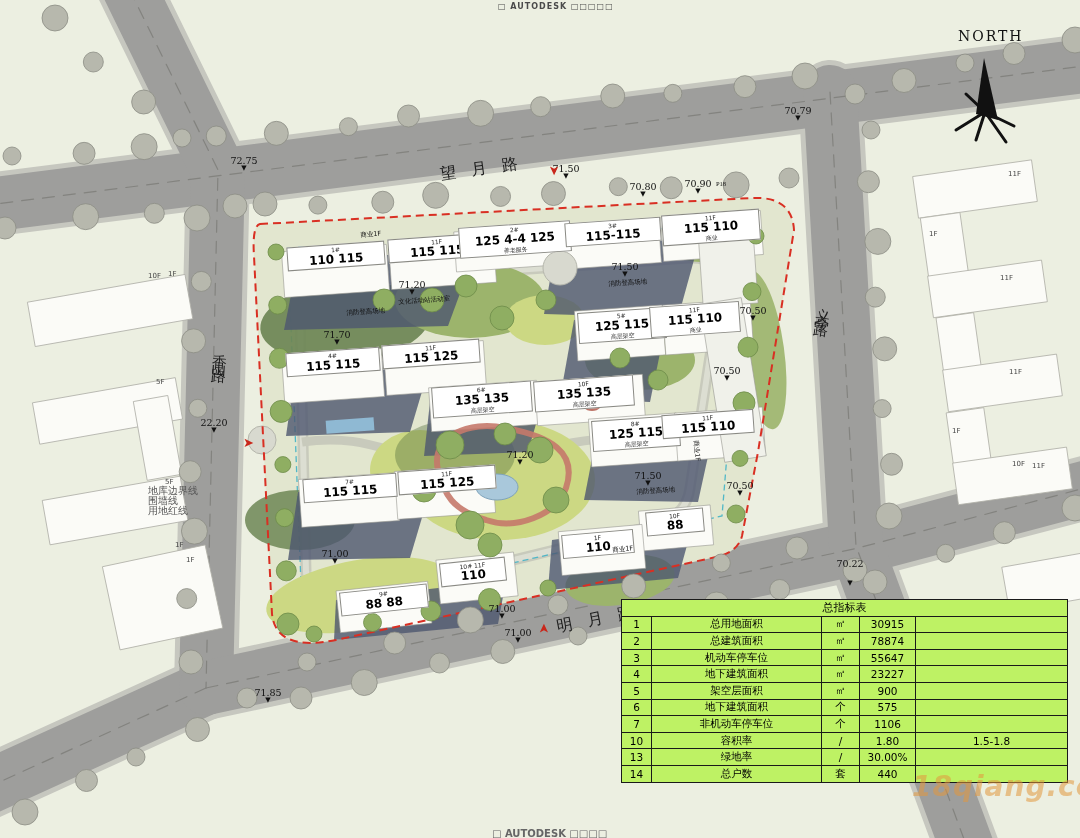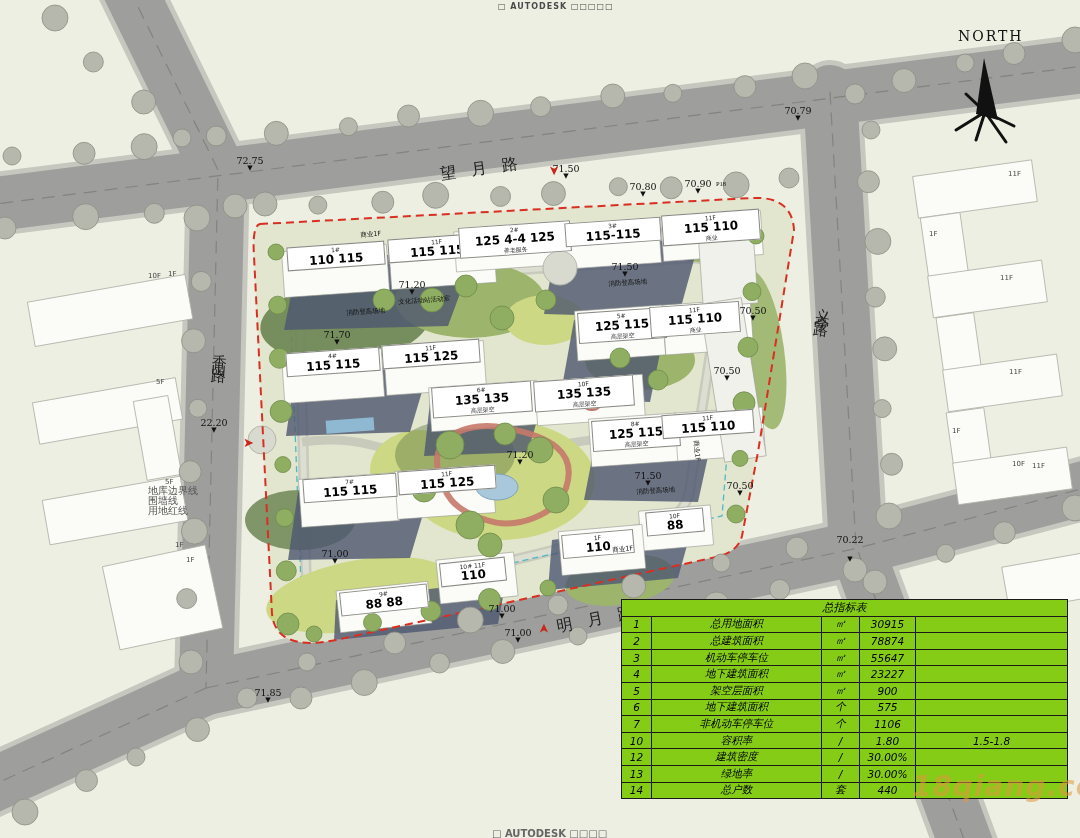--- a/index.html
+++ b/index.html
@@ -24,22 +24,22 @@
   .ent{position:absolute;color:#c9271b;font-size:13px;line-height:13px;}
   .hroad{position:absolute;font-size:16px;color:#1c1c1c;letter-spacing:15px;white-space:nowrap;}
   .vroad{position:absolute;writing-mode:vertical-rl;text-orientation:upright;
          font-size:15px;color:#1c1c1c;letter-spacing:7px;}
   #north-text{position:absolute;left:958px;top:28px;font-family:"DejaVu Serif",serif;
               font-size:14px;letter-spacing:2px;color:#111;}
   #ad-top{position:absolute;left:468px;top:2px;font-size:8px;font-weight:bold;color:#4a4a4a;letter-spacing:1px;margin-left:30px;}
   #ad-bottom{position:absolute;left:492px;top:828px;font-size:10px;font-weight:bold;color:#666;}
   #legend{position:absolute;left:148px;top:486px;font-size:10px;color:#555;line-height:10px;}
   
-  #metrics{position:absolute;left:621px;top:599px;border-collapse:collapse;background:#84cc16;
-           font-size:10.5px;color:#000;table-layout:fixed;font-style:italic;}
+  #metrics{position:absolute;left:621px;top:599px;border-collapse:collapse;background:#bef264;
+           font-size:10.5px;color:#000;table-layout:fixed;}
   #metrics td{border:1px solid #1a1a1a;height:15.6px;text-align:center;padding:0 2px;overflow:hidden;white-space:nowrap;}
   #metrics .ttl{font-size:11px;}
   #wm{position:absolute;left:912px;top:770px;font-style:italic;font-weight:bold;font-size:28px;
       color:rgba(226,152,62,0.55);letter-spacing:1px;}
 </style>
 </head>
 <body>
 
 <div id="stage">
 
@@ -285,21 +285,21 @@
     <div class="hroad" style="left:440px;top:158px;transform:rotate(-8deg);">望月路</div>
     <div class="hroad" style="left:556px;top:608px;transform:rotate(-11deg);">明月路</div>
     <div class="vroad" style="left:210px;top:342px;transform:rotate(4deg);">香山路</div>
     <div class="vroad" style="left:814px;top:296px;transform:rotate(8deg);">义亭路</div>
     <div id="legend">
         <div>地库边界线</div>
         <div>围墙线</div>
         <div>用地红线</div>
       </div>
     <div id="ad-bottom">□ AUTODESK □□□□</div>
-  <div class="elev" style="left: 250px; top: 156px;">
+  <div class="elev" style="left: 244px; top: 156px;">
         <span>72.75</span>
         <span class="tri">▼</span>
       </div>
       <div class="elev" style="left: 798px; top: 106px;">
         <span>70.79</span>
         <span class="tri">▼</span>
       </div>
       <div class="elev" style="left: 566px; top: 164px;">
         <span>71.50</span>
         <span class="tri">▼</span>
@@ -361,21 +361,21 @@
         <span class="tri">▼</span>
       </div>
       <div class="elev" style="left: 518px; top: 628px;">
         <span>71.00</span>
         <span class="tri">▼</span>
       </div>
       <div class="elev" style="left: 268px; top: 688px;">
         <span>71.85</span>
         <span class="tri">▼</span>
       </div>
-      <div class="elev" style="left: 850px; top: 535px; gap: 12px;">
+      <div class="elev" style="left: 850px; top: 559px; gap: 12px;">
         <span>70.22</span>
         <span class="tri">▼</span>
       </div>
       <div class="bldg" style="left: 287px; top: 244px; width: 98px; transform: rotate(-4deg);">
         <span class="t">1#</span>
         <span class="b">110  115</span>
       </div>
       <div class="bldg" style="left: 388px; top: 236px; width: 98px; transform: rotate(-4deg);">
         <span class="t">11F</span>
         <span class="b">115  115</span>
@@ -545,27 +545,20 @@
           <td></td>
         </tr>
         <tr>
           <td>10</td>
           <td>容积率</td>
           <td>/</td>
           <td>1.80</td>
           <td>1.5-1.8</td>
         </tr>
         <tr>
-          <td>12</td>
-          <td>建筑密度</td>
-          <td>/</td>
-          <td>30.00%</td>
-          <td></td>
-        </tr>
-        <tr>
           <td>13</td>
           <td>绿地率</td>
           <td>/</td>
           <td>30.00%</td>
           <td></td>
         </tr>
         <tr>
           <td>14</td>
           <td>总户数</td>
           <td>套</td>

